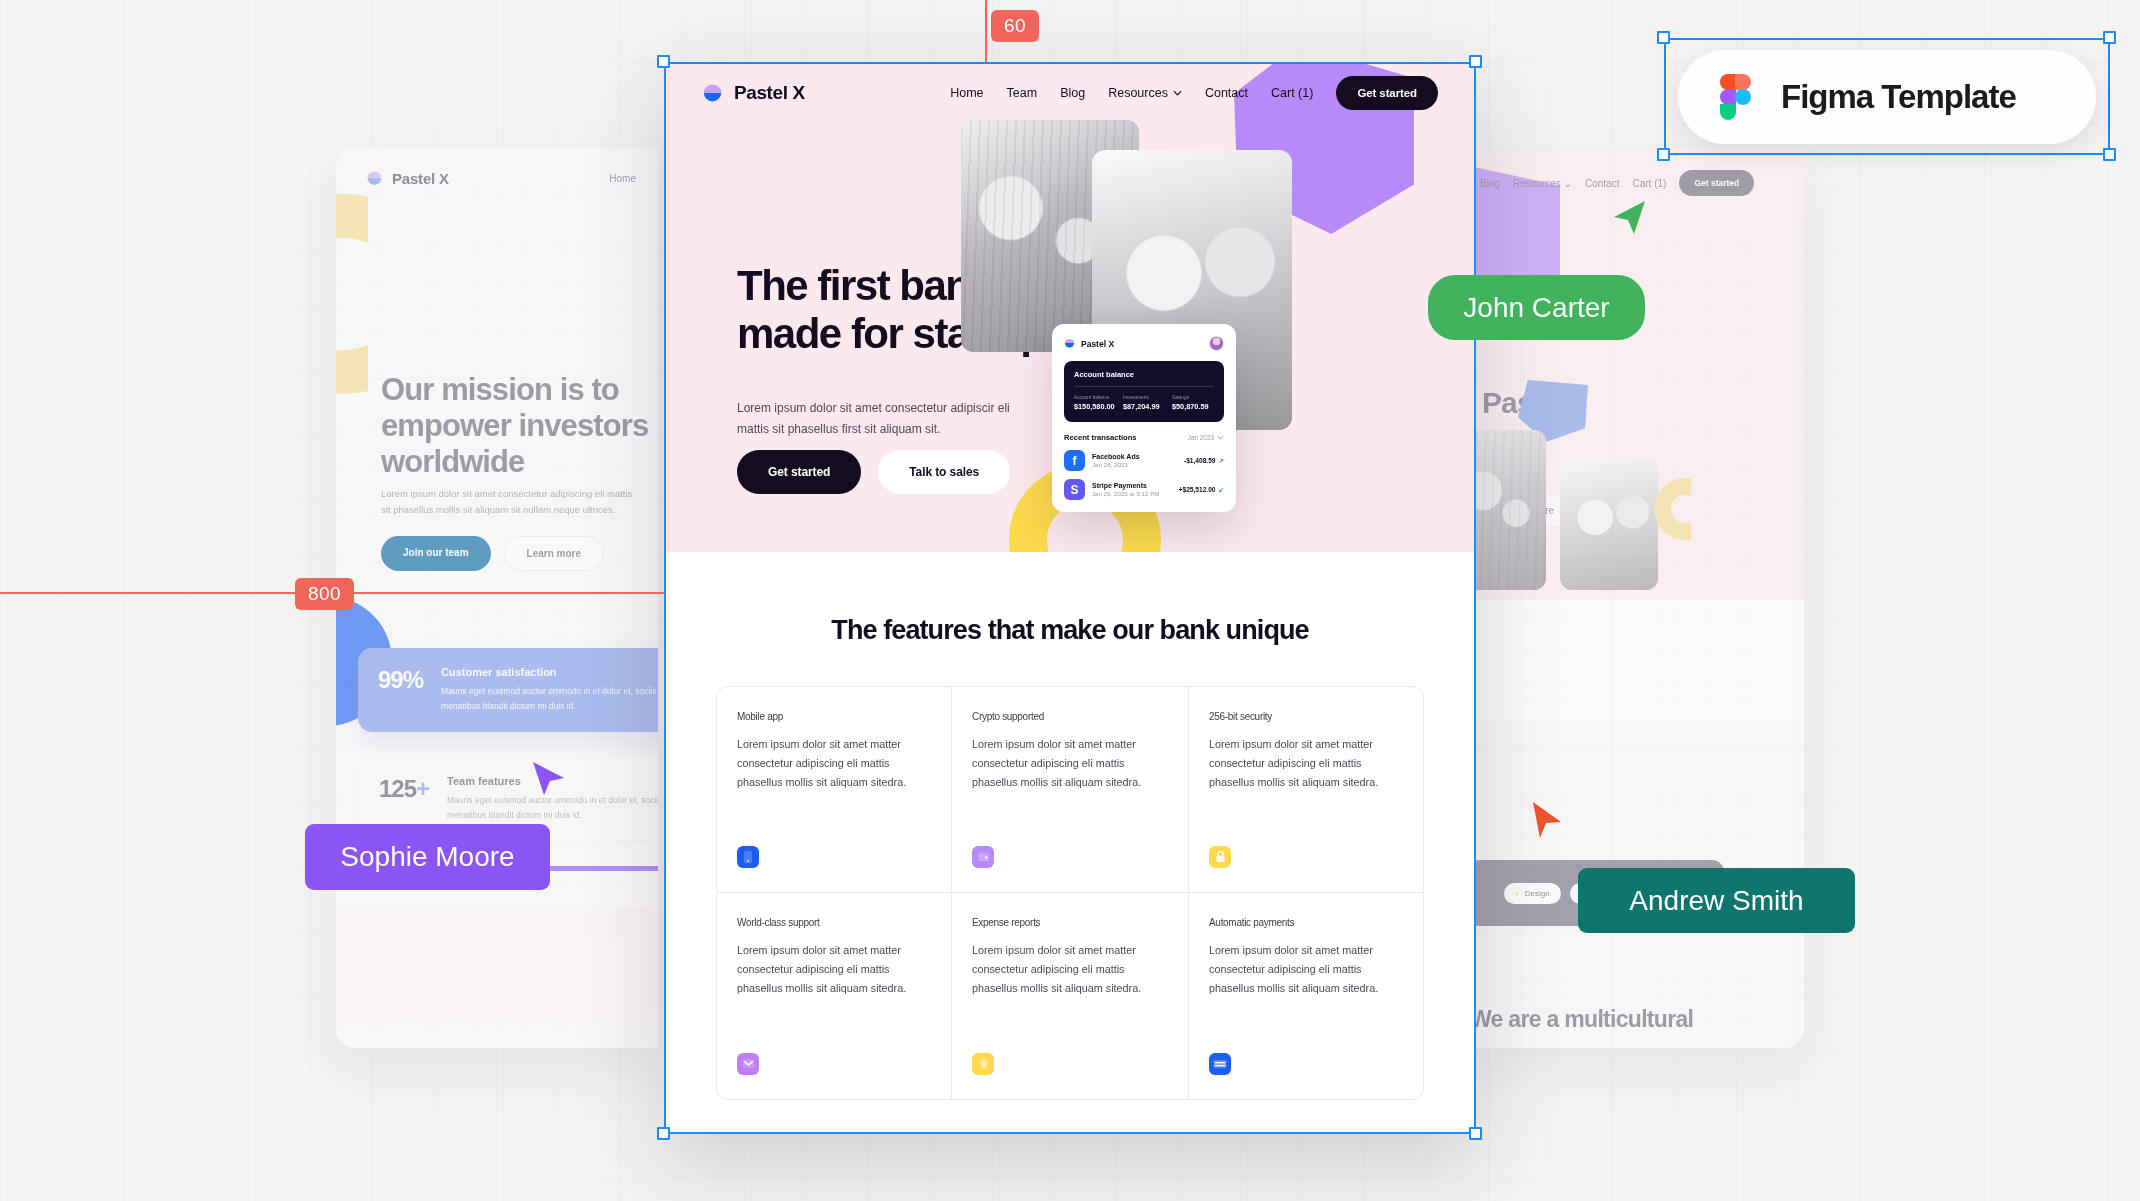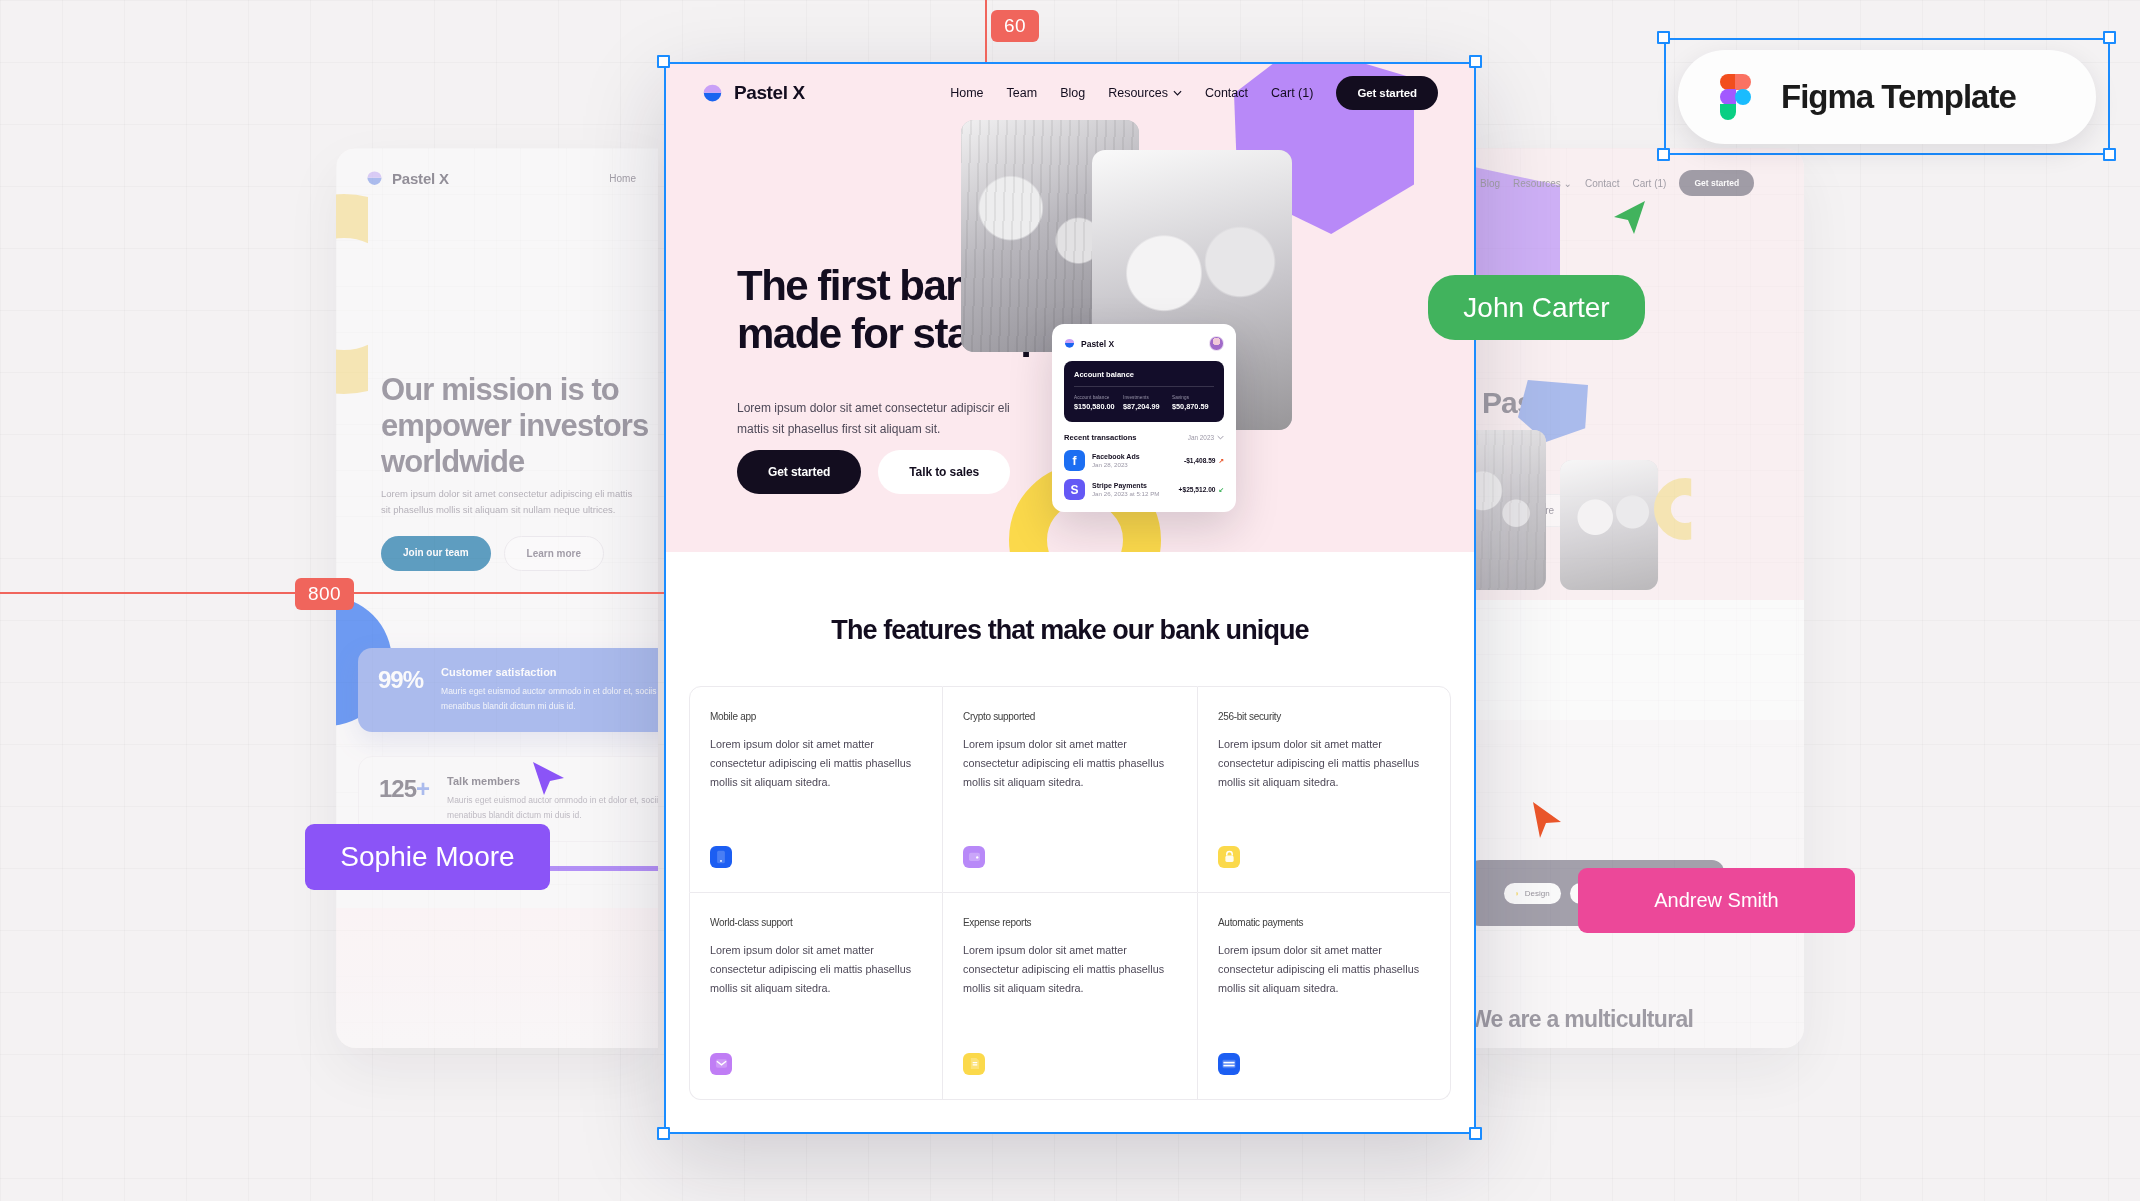--- a/index.html
+++ b/index.html
@@ -186,21 +186,21 @@
   .bc-rt-r { margin-left:auto; font-size:6.4px; color:#9b97a6; display:flex; align-items:center; gap:3px; }
   .bc-tx { display:flex; align-items:center; gap:7px; margin-top:8px; }
   .bc-ic { width:21px; height:21px; border-radius:6px; display:flex; align-items:center; justify-content:center; color:#fff; font-size:12px; font-weight:700; flex:none; }
   .bc-ic.fb { background:#1c6ef2; }
   .bc-ic.st { background:#6458f5; }
   .bc-tx-name { font-size:7px; font-weight:700; color:#130d1f; }
   .bc-tx-date { font-size:6.2px; color:#9b97a6; margin-top:1.5px; white-space:nowrap; }
   .bc-tx-amt { margin-left:auto; font-size:6.6px; font-weight:700; color:#130d1f; display:flex; align-items:center; gap:3px; white-space:nowrap; }
 
   
-  .cp-features { padding:62px 25px 0; }
+  .cp-features { padding:62px 52px 0; }
   .cp-h2 { text-align:center; font-size:27px; line-height:1.25; font-weight:700; color:#130d1f; letter-spacing:-.9px; }
   .cp-grid { margin-top:38px; display:grid; grid-template-columns:repeat(3,1fr); }
   .fcard { border:1px solid #eceaee; padding:24px 20px 0; height:207px; position:relative; }
   .fcard:nth-child(1) { border-radius:12px 0 0 0; }
   .fcard:nth-child(3) { border-radius:0 12px 0 0; }
   .fcard:nth-child(n+4) { border-top:none; }
   .fcard:nth-child(2),.fcard:nth-child(5) { border-left:none; border-right:none; }
   .fcard:nth-child(4) { border-radius:0 0 0 12px; }
   .fcard:nth-child(6) { border-radius:0 0 12px 0; }
   .f-title { font-size:10px; font-weight:400; color:#404040; letter-spacing:-.3px; }
@@ -246,21 +246,21 @@
   .fg-ml { left:0; top:15px; width:16px; height:16px; background:#a259ff; border-radius:16px 0 0 16px; }
   .fg-mr { right:0; top:15px; width:16px; height:16px; background:#1abcfe; border-radius:50%; }
   .fg-bl { left:0; top:30px; width:16px; height:16px; background:#0acf83; border-radius:0 0 16px 16px; }
   .figma-text { font-size:33px; font-weight:700; color:#1b1b1b; letter-spacing:-1px; }
   .clabel {
     position:absolute; border-radius:9px; color:#fff; font-weight:400;
     white-space:nowrap; display:flex; align-items:center; justify-content:center;
   }
   #label-john { left:1428px; top:275px; width:217px; height:65px; background:#41b35d; font-size:28px;border-radius:27px; }
   #label-sophie { left:305px; top:824px; width:245px; height:66px; background:#8b54f7; font-size:28px; }
-  #label-andrew { left:1578px; top:868px; width:277px; height:65px; background:#ec4899; font-size:20px; }
+  #label-andrew { left:1578px; top:868px; width:277px; height:65px; background:#0f766e; font-size:28px; }
   #cur-john { left:1612px; top:197px; }
   #cur-sophie { left:532px; top:758px; }
   #cur-andrew { left:1530px; top:800px; }
   .cur { position:absolute; width:34px; height:40px; }
 </style>
 </head>
 <body>
 
 <div id="canvas"></div>
 
@@ -291,21 +291,21 @@
     <div class="lp-statcard blue">
       <div class="lp-statnum">99%</div>
       <div>
         <div class="lp-stattitle">Customer satisfaction</div>
         <div class="lp-statbody">Mauris eget euismod auctor ommodo in et dolor et, sociis menatibus blandit dictum mi duis id.</div>
       </div>
     </div>
     <div class="lp-statcard plain">
       <div class="lp-statnum"><span>125</span><span class="pl">+</span></div>
       <div>
-        <div class="lp-stattitle">Talk members</div>
+        <div class="lp-stattitle">Team features</div>
         <div class="lp-statbody">Mauris eget euismod auctor ommodo in et dolor et, sociis menatibus blandit dictum mi duis id.</div>
       </div>
     </div>
     <div class="lp-purple-edge"></div>
     <div class="lp-pinkwash"></div>
   </div>
 </div>
 
 <div class="artboard" id="right-page">
   <div class="rp-hero"></div>

